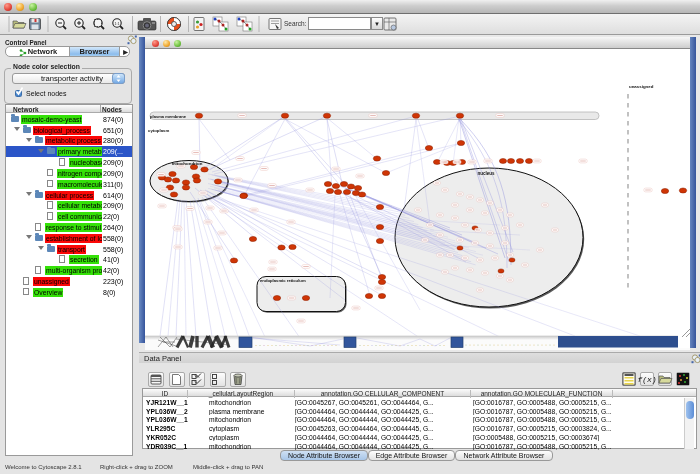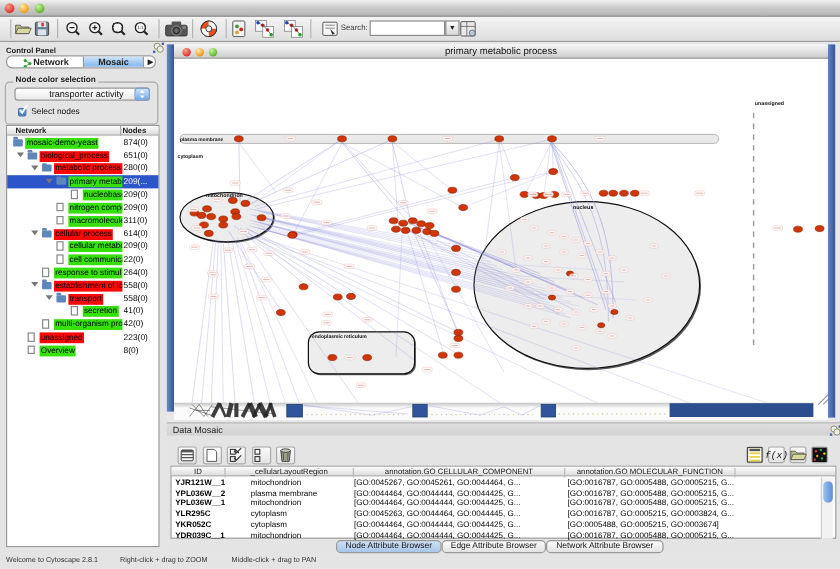--- a/index.html
+++ b/index.html
@@ -198,21 +198,21 @@
       <rect x="7.8" y="0.5" width="2" height="2" fill="#4466aa"></rect>
       <rect x="0.5" y="7.2" width="2" height="2" fill="#4466aa"></rect>
     </svg>
   <div id="tabbar">
     <div class="seg" style="left:0;width:63px;"><svg style="position:absolute;left:13px;top:1.5px;" width="8" height="8" viewBox="0 0 8 8">
           <circle cx="2" cy="1.5" r="1.3" fill="#2ca02c"></circle>
           <circle cx="6" cy="4" r="1.3" fill="#2ca02c"></circle>
           <circle cx="2" cy="6.5" r="1.3" fill="#2ca02c"></circle>
           <path d="M2,1.5 L6,4 L2,6.5" stroke="#2ca02c" stroke-width="0.7" fill="none"></path>
         </svg><span style="margin-left:10px;">Network</span></div>
-    <div class="seg" id="mosaicseg">Mosaic</div>
+    <div class="seg" id="mosaicseg">Browser</div>
     <div class="seg" style="left:114px;width:11px;font-size:6px;">▶</div>
   </div>
   <div id="groupbox"></div>
   <div id="grouplbl">Node color selection</div>
   <div id="combo">transporter activity</div>
   <div id="combocap"></div>
     <svg style="position:absolute;left:112px;top:38px;" width="13" height="11" viewBox="0 0 13 11">
       <path d="M6.5,2 L8.5,4.5 L4.5,4.5 Z" fill="#fff"></path>
       <path d="M6.5,9 L8.5,6.5 L4.5,6.5 Z" fill="#fff"></path>
     </svg>
@@ -323,21 +323,20 @@
   </div>
 </div>
 
 <div id="netwin" class="abs">
   <div class="borderL"></div>
   <div class="borderR"></div>
   <div id="wtitle">
     <div class="light" style="left:7px;top:3px;width:7px;height:7px;background:radial-gradient(circle at 35% 30%,#ff9a8a,#e2453a 60%,#b02520);"></div>
     <div class="light" style="left:18px;top:3px;width:7px;height:7px;background:radial-gradient(circle at 35% 30%,#ffe9a8,#f0a72f 60%,#c07c10);"></div>
     <div class="light" style="left:29px;top:3px;width:7px;height:7px;background:radial-gradient(circle at 35% 30%,#c8f3a0,#6fc140 60%,#3f8f1d);"></div>
-    <div class="t">primary metabolic process</div>
   </div>
   <div id="canvas">
     <svg id="net" width="545" height="301" viewBox="0 0 545 301">
         <defs>
           <linearGradient id="stripgrad" x1="0" y1="0" x2="0" y2="1">
             <stop offset="0" stop-color="#c9c9c9"></stop>
             <stop offset="1" stop-color="#c9c9c9" stop-opacity="0"></stop>
           </linearGradient>
         </defs>
         <rect x="5" y="63" width="449" height="7.5" rx="3.7" fill="#e9e9e9" stroke="#b5b5b5" stroke-width="0.8"></rect>
@@ -942,21 +941,21 @@
         <text x="42" y="115.5" font-size="4.4" font-weight="bold" fill="#111" text-anchor="middle">mitochondrion</text>
         <text x="341" y="125.5" font-size="4.5" font-weight="bold" fill="#111" text-anchor="middle">nucleus</text>
         <text x="115" y="232.8" font-size="4.2" font-weight="bold" fill="#111">endoplasmic reticulum</text>
         <text x="484" y="38.5" font-size="4.4" font-weight="bold" fill="#111">unassigned</text>
       </svg>
   </div>
 </div>
 
 <div id="dpanel" class="abs">
   <div class="hdrbar"></div>
-    <div class="hdr">Data Mosaic</div>
+    <div class="hdr">Data Panel</div>
     <svg style="position:absolute;left:552px;top:0.5px;" width="10" height="10" viewBox="0 0 10 10">
       <circle cx="4" cy="3.5" r="2.6" fill="#e8f0f8" stroke="#998c55" stroke-width="0.8"></circle>
       <circle cx="6.5" cy="6" r="2.6" fill="#e8f0f8" stroke="#998c55" stroke-width="0.8"></circle>
       <rect x="7.8" y="0.5" width="2" height="2" fill="#4466aa"></rect>
       <rect x="0.5" y="7.2" width="2" height="2" fill="#4466aa"></rect>
     </svg>
   <div id="dtoolbar">
       <div class="dbtn" style="left:9px;top:8px;width:16px;height:15px;"></div>
       <div class="dbtn" style="left:29.5px;top:8px;width:16px;height:15px;"></div>
       <div class="dbtn" style="left:50px;top:8px;width:16px;height:15px;"></div>

